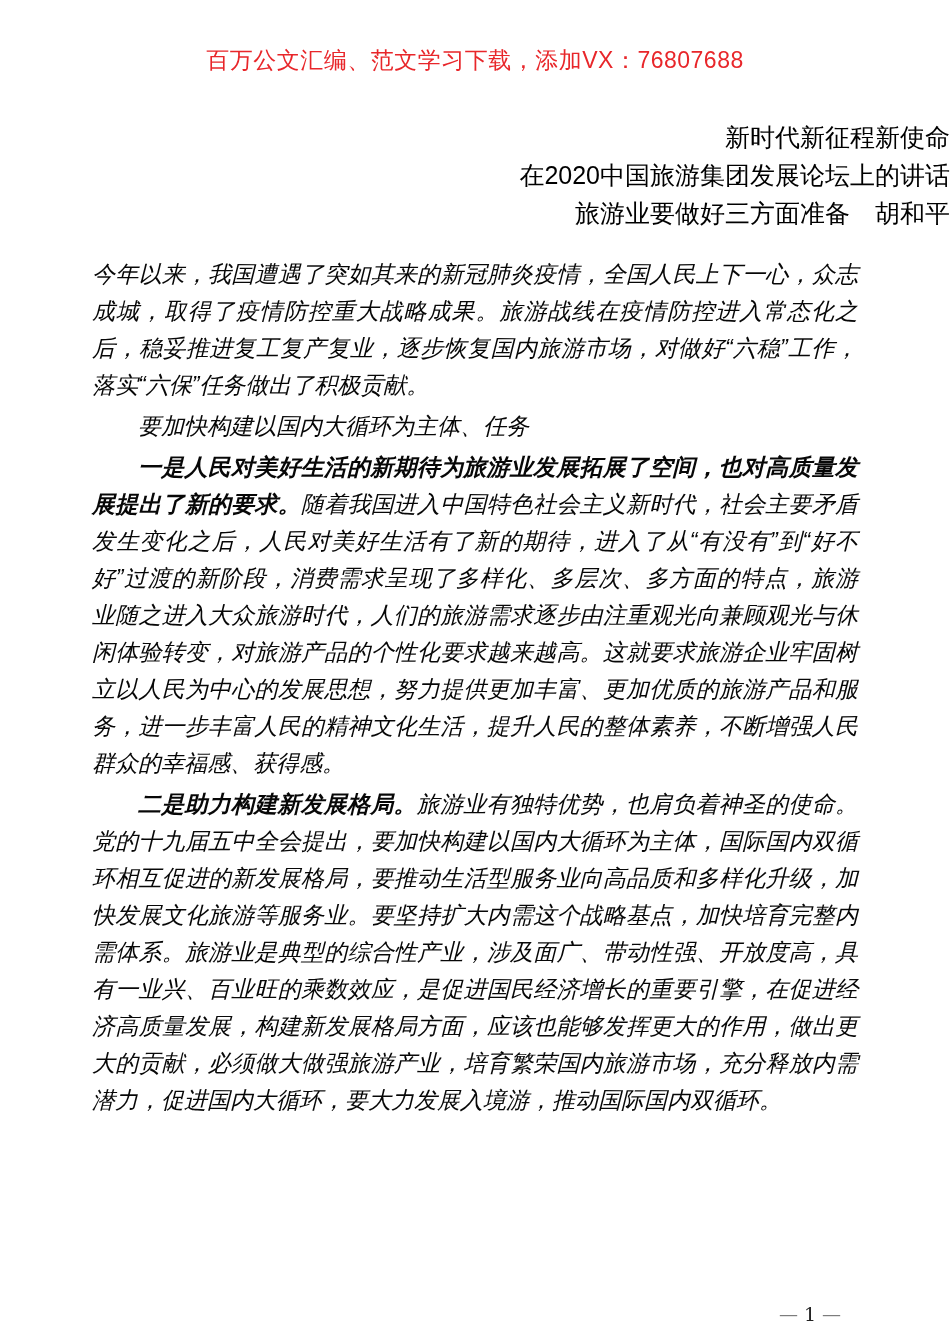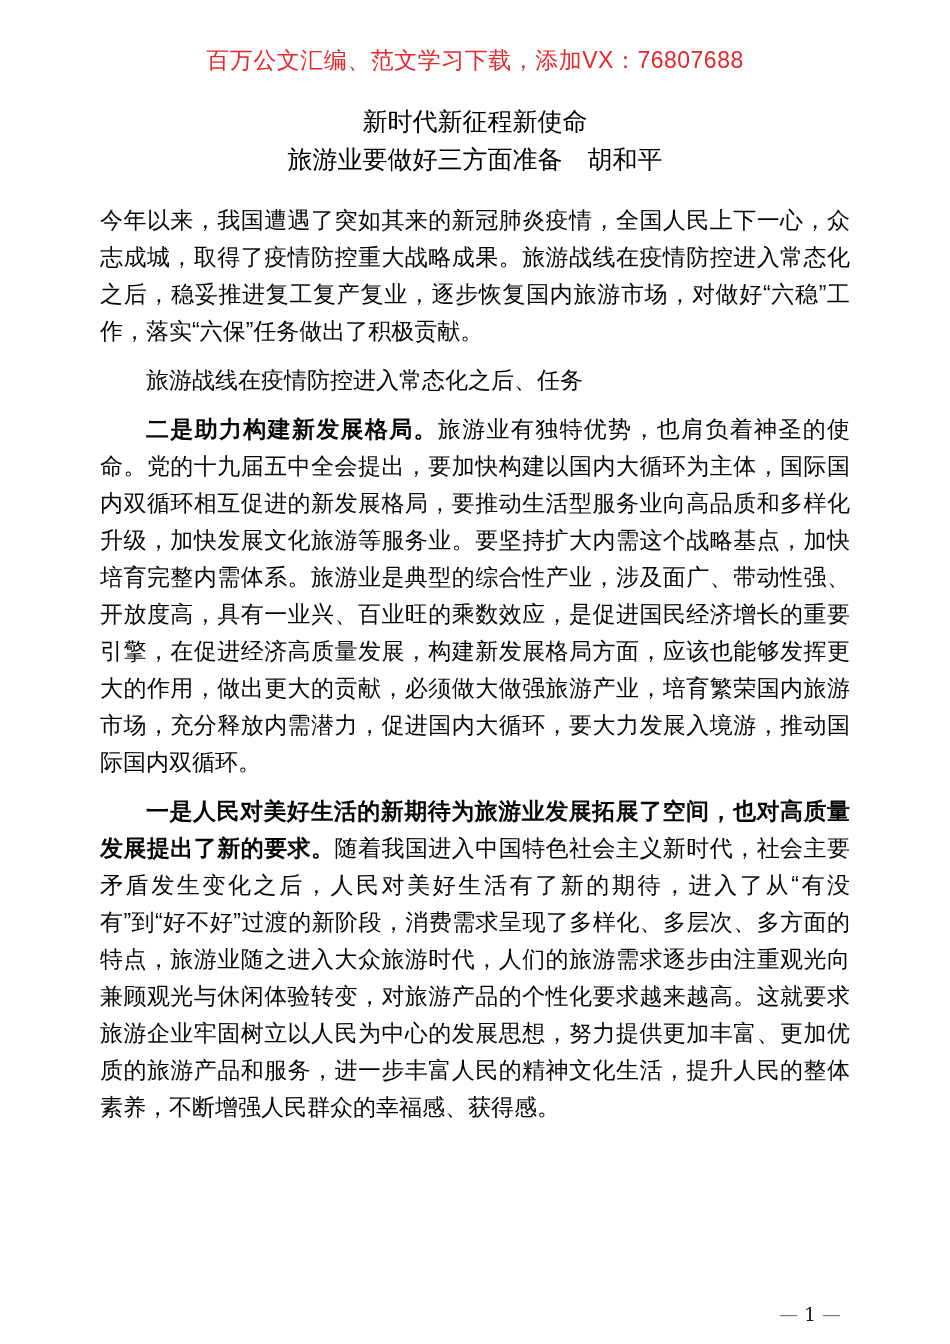--- a/index.html
+++ b/index.html
@@ -16,37 +16,37 @@
   }
   .header-notice {
     margin-top: 46px;
     text-align: center;
     font-size: 23px;
     line-height: 28px;
     color: #e8262a;
     letter-spacing: 0.5px;
   }
   .title-block {
-    margin-top: 28px;
-    text-align: center;
+    margin-top: 44px;
+    text-align: right;
   }
   .title-block > div {
     font-size: 25px;
     line-height: 38px;
     font-weight: 400;
   }
   .body-block {
     width: 774px;
     margin: 24px auto 0 auto;
     font-size: 23px;
     line-height: 37px;
     text-align: justify;
     color: #070707;
   }
-  .body-block p { margin: 12px; }
+  .body-block p { margin: 4px; font-style: italic; }
   .indent { text-indent: 2em; }
   .lead-bold { font-weight: 700; }
   .footer {
     position: absolute;
     right: 103px;
     bottom: 18px;
     font-size: 19px;
     line-height: 22px;
     white-space: nowrap;
   }
@@ -62,27 +62,28 @@
 </style>
 </head>
 <body>
 
 <div class="page">
 
   <div class="header-notice">百万公文汇编、范文学习下载，添加VX：76807688</div>
 
   <div class="title-block">
     <div>新时代新征程新使命</div>
+    <div>在2020中国旅游集团发展论坛上的讲话</div>
     <div>旅游业要做好三方面准备　胡和平</div>
   </div>
 
   <div class="body-block">
     <p><span>今年以来，我国遭遇了突如其来的新冠肺炎疫情，全国人民上下一心，众志成城，取得了疫情防控重大战略成果。旅游战线在疫情防控进入常态化之后，稳妥推进复工复产复业，逐步恢复国内旅游市场，对做好“六稳”工作，落实“六保”任务做出了积极贡献。</span></p>
-    <p class="indent"><span>旅游战线在疫情防控进入常态化之后、任务</span></p>
+    <p class="indent"><span>要加快构建以国内大循环为主体、任务</span></p>
+    <p class="indent"><span class="lead-bold">一是人民对美好生活的新期待为旅游业发展拓展了空间，也对高质量发展提出了新的要求。</span><span>随着我国进入中国特色社会主义新时代，社会主要矛盾发生变化之后，人民对美好生活有了新的期待，进入了从“有没有”到“好不好”过渡的新阶段，消费需求呈现了多样化、多层次、多方面的特点，旅游业随之进入大众旅游时代，人们的旅游需求逐步由注重观光向兼顾观光与休闲体验转变，对旅游产品的个性化要求越来越高。这就要求旅游企业牢固树立以人民为中心的发展思想，努力提供更加丰富、更加优质的旅游产品和服务，进一步丰富人民的精神文化生活，提升人民的整体素养，不断增强人民群众的幸福感、获得感。</span></p>
     <p class="indent"><span class="lead-bold">二是助力构建新发展格局。</span><span>旅游业有独特优势，也肩负着神圣的使命。党的十九届五中全会提出，要加快构建以国内大循环为主体，国际国内双循环相互促进的新发展格局，要推动生活型服务业向高品质和多样化升级，加快发展文化旅游等服务业。要坚持扩大内需这个战略基点，加快培育完整内需体系。旅游业是典型的综合性产业，涉及面广、带动性强、开放度高，具有一业兴、百业旺的乘数效应，是促进国民经济增长的重要引擎，在促进经济高质量发展，构建新发展格局方面，应该也能够发挥更大的作用，做出更大的贡献，必须做大做强旅游产业，培育繁荣国内旅游市场，充分释放内需潜力，促进国内大循环，要大力发展入境游，推动国际国内双循环。</span></p>
-    <p class="indent"><span class="lead-bold">一是人民对美好生活的新期待为旅游业发展拓展了空间，也对高质量发展提出了新的要求。</span><span>随着我国进入中国特色社会主义新时代，社会主要矛盾发生变化之后，人民对美好生活有了新的期待，进入了从“有没有”到“好不好”过渡的新阶段，消费需求呈现了多样化、多层次、多方面的特点，旅游业随之进入大众旅游时代，人们的旅游需求逐步由注重观光向兼顾观光与休闲体验转变，对旅游产品的个性化要求越来越高。这就要求旅游企业牢固树立以人民为中心的发展思想，努力提供更加丰富、更加优质的旅游产品和服务，进一步丰富人民的精神文化生活，提升人民的整体素养，不断增强人民群众的幸福感、获得感。</span></p>
   </div>
 
   <div class="footer">
     <span class="dash">—</span><span class="num">1</span><span class="dash">—</span>
   </div>
 
 </div>
 
 </body></html>

